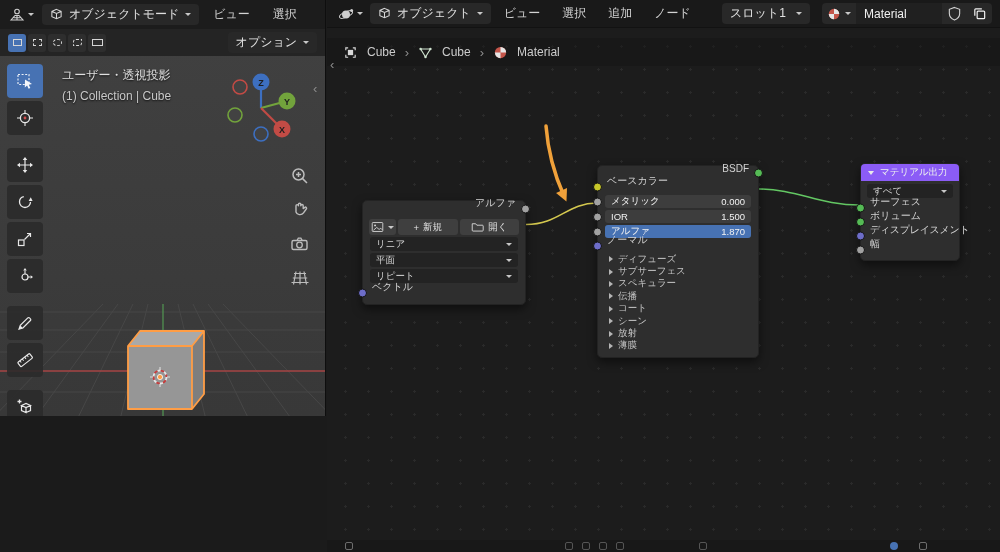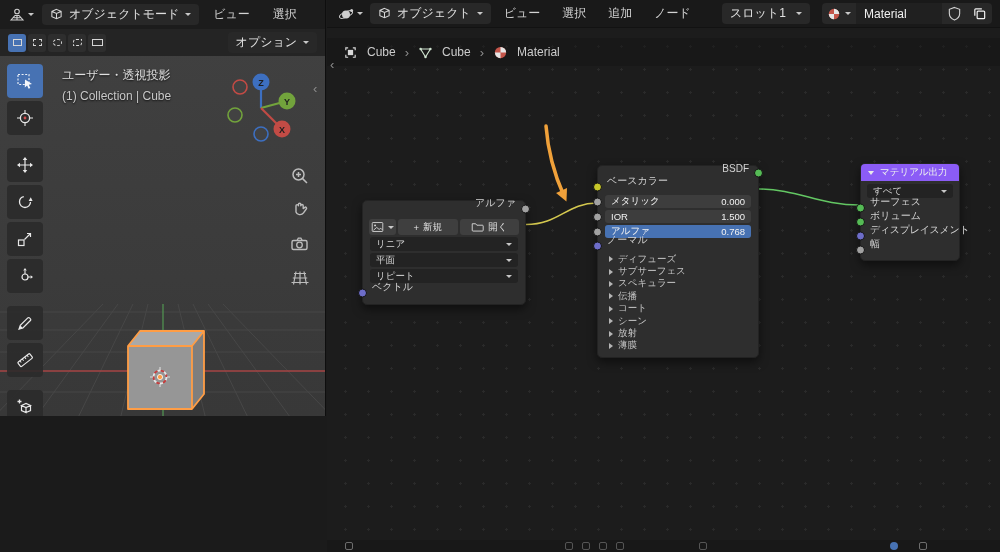--- a/index.html
+++ b/index.html
@@ -404,21 +404,21 @@
       <div class="slider">
         <b>IOR</b>
         <b>1.500</b>
       </div>
     </div>
     <div class="slider-row">
       <span class="sock l s-gray"></span>
       <div class="slider">
         <div class="fill" style="width:100%"></div>
         <b>アルファ</b>
-        <b>0.768</b>
+        <b>1.870</b>
       </div>
     </div>
     <div class="nrow" style="height:14px">
       <span class="sock l s-purple"></span>
       <span>ノーマル</span>
     </div>
     <div class="panelrow">
         <span class="tri"></span>
         <span>ディフューズ</span>
       </div>

